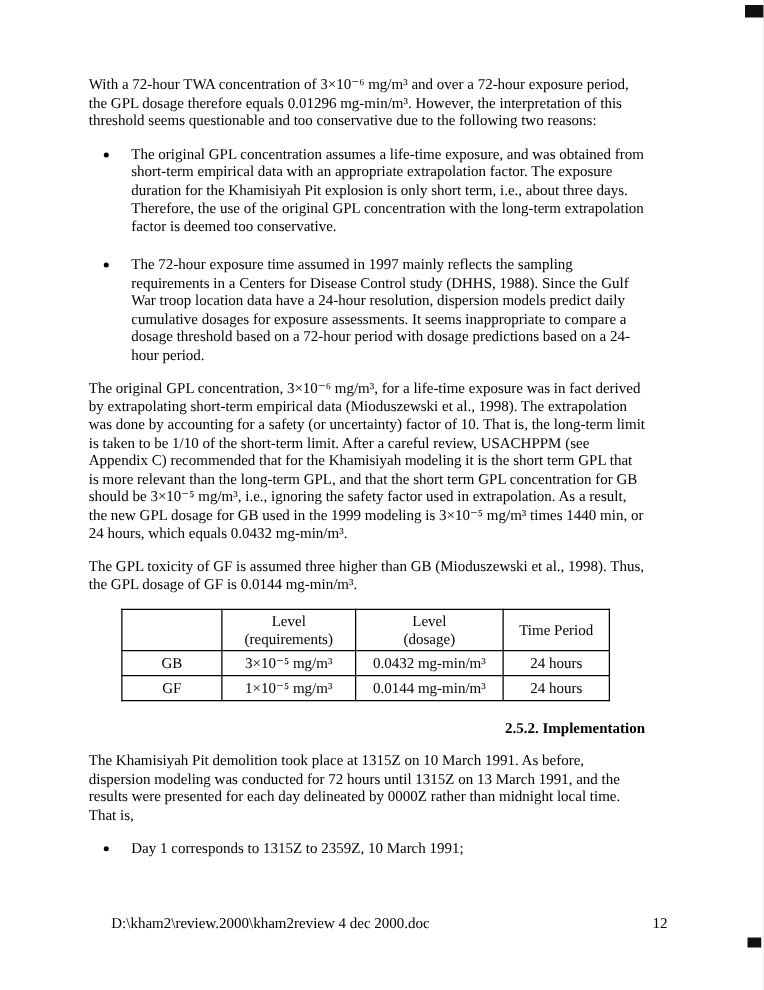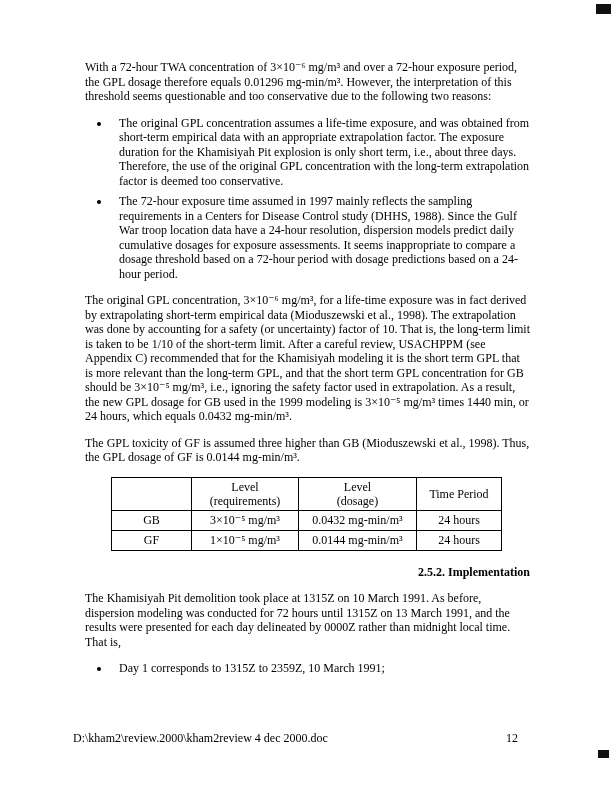--- a/index.html
+++ b/index.html
@@ -30,39 +30,39 @@
     position: absolute;
     top: 750px;
     right: 2px;
     width: 11px;
     height: 8px;
     background: #111111;
   }
   .content {
     position: absolute;
     top: 60px;
-    left: 85px;
+    left: 71px;
     width: 445px;
     font-size: 12px;
     line-height: 1.21;
     text-align: left;
   }
   .content p {
     margin: 0 0 12px 0;
   }
   ul.bullet-list {
     margin: 0 0 12px 0;
     padding: 0 0 0 26px;
     list-style: disc outside;
   }
   ul.bullet-list li {
     padding-left: 8px;
   }
   ul.bullet-list li + li {
-    margin-top: 6px;
+    margin-top: 16px;
   }
   table.gpl-table {
     border-collapse: collapse;
     table-layout: fixed;
     width: 390px;
     margin: 2px 0 14px 26px;
     font-size: 12px;
   }
   table.gpl-table th,
   table.gpl-table td {
@@ -82,21 +82,21 @@
   }
   .section-heading {
     font-weight: bold;
     font-size: 12px;
     margin: 2px 0 13px 0;
     text-align: right;
   }
   .footer {
     position: absolute;
     top: 731px;
-    left: 73px;
+    left: 89px;
     width: 445px;
     display: flex;
     justify-content: space-between;
     align-items: center;
     font-size: 12px;
   }
 </style>
 </head>
 <body>
 

